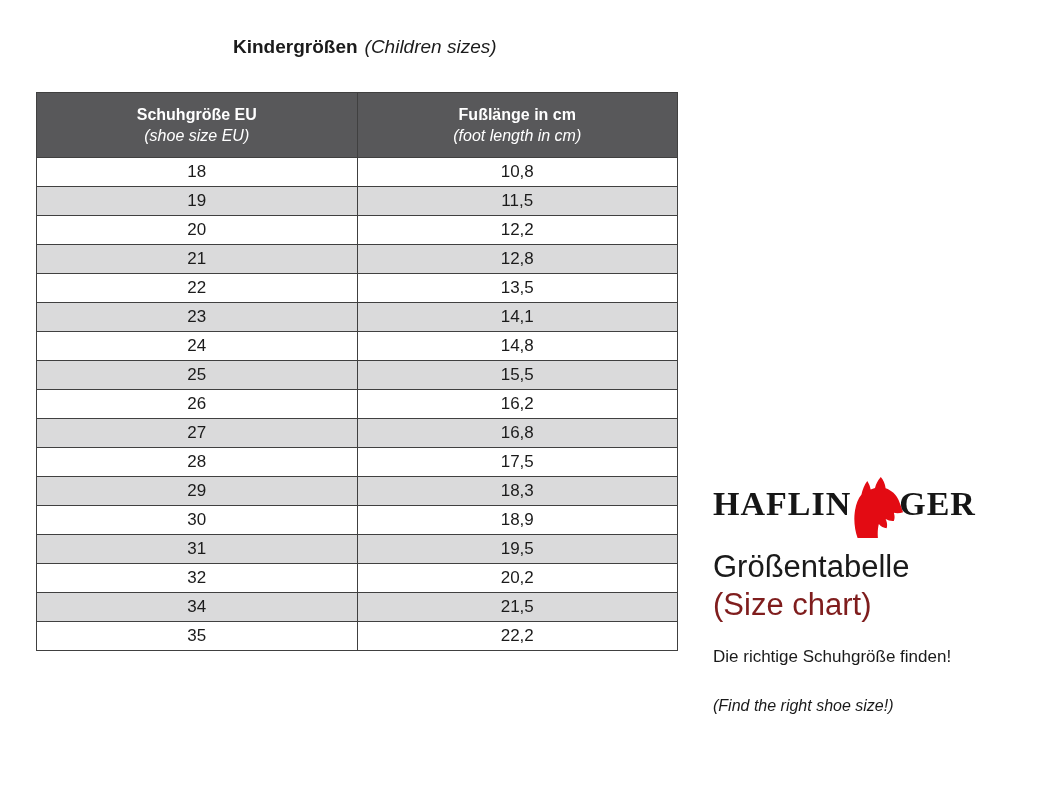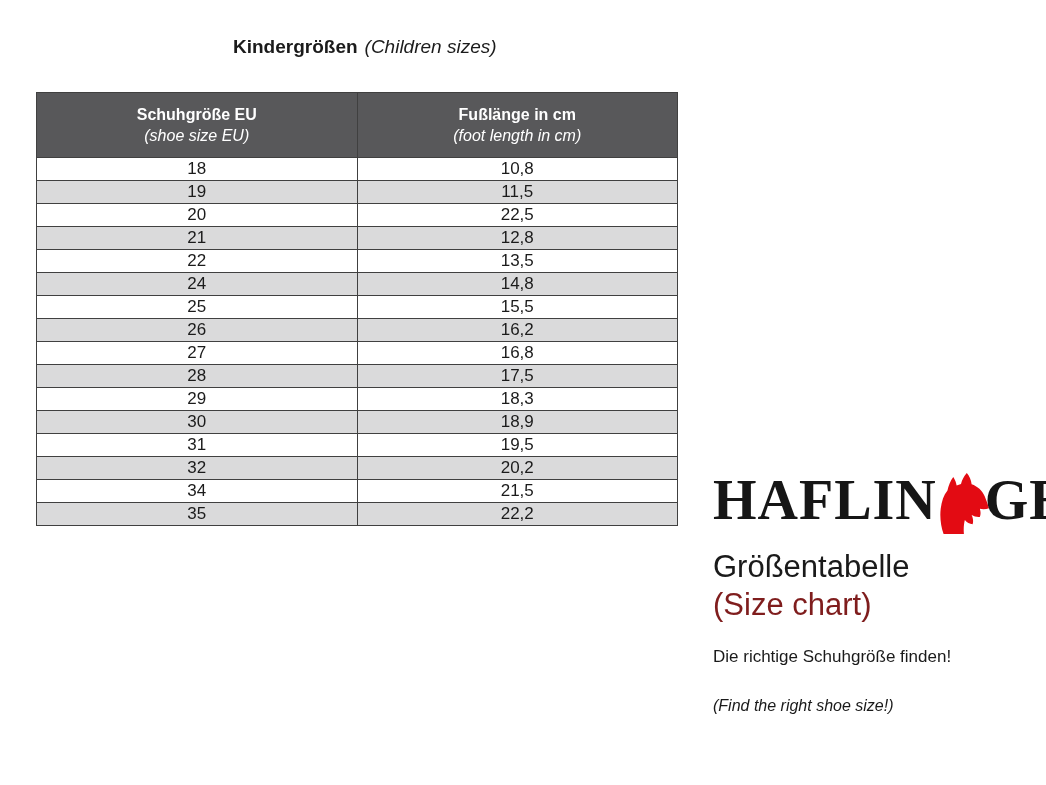--- a/index.html
+++ b/index.html
@@ -49,42 +49,42 @@
     font-size: 16px;
     font-weight: normal;
     text-align: center;
     vertical-align: middle;
     border: 1.5px solid var(--border-dark);
     line-height: 21px;
   }
   table.size-table th .h-line1 { font-weight: bold; }
   table.size-table th .h-line2 { font-style: italic; }
   table.size-table td {
-    height: 23px;
+    height: 29px;
     text-align: center;
     vertical-align: middle;
     font-size: 17px;
     border: 1.5px solid var(--border-dark);
     background: #ffffff;
   }
   table.size-table tbody tr:nth-child(even) td { background: var(--row-gray); }
 
   
   .brand-block {
     position: absolute;
     left: 713px;
     top: 472px;
     width: 320px;
   }
   .logo {
     display: flex;
-    align-items: flex-start;
+    align-items: center;
     font-family: "Liberation Serif", serif;
     font-weight: bold;
-    font-size: 56px;
+    font-size: 34px;
     letter-spacing: 1px;
     color: #161616;
     line-height: 1;
     height: 64px;
   }
   .logo .horse {
     width: 58px;
     height: 62px;
     margin: 0 -5px -6px -5px;
     flex: 0 0 auto;
@@ -143,29 +143,33 @@
         <tr>
           <td>18</td>
           <td>10,8</td>
         </tr>
         <tr>
           <td>19</td>
           <td>11,5</td>
         </tr>
         <tr>
           <td>20</td>
-          <td>22,5</td>
+          <td>12,2</td>
         </tr>
         <tr>
           <td>21</td>
           <td>12,8</td>
         </tr>
         <tr>
           <td>22</td>
           <td>13,5</td>
+        </tr>
+        <tr>
+          <td>23</td>
+          <td>14,1</td>
         </tr>
         <tr>
           <td>24</td>
           <td>14,8</td>
         </tr>
         <tr>
           <td>25</td>
           <td>15,5</td>
         </tr>
         <tr>

